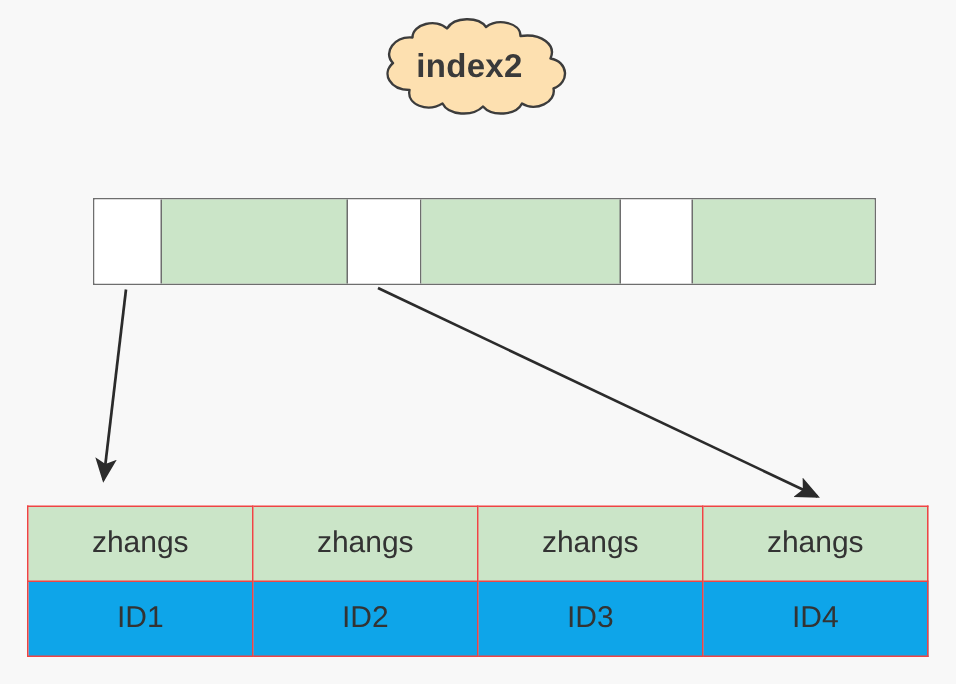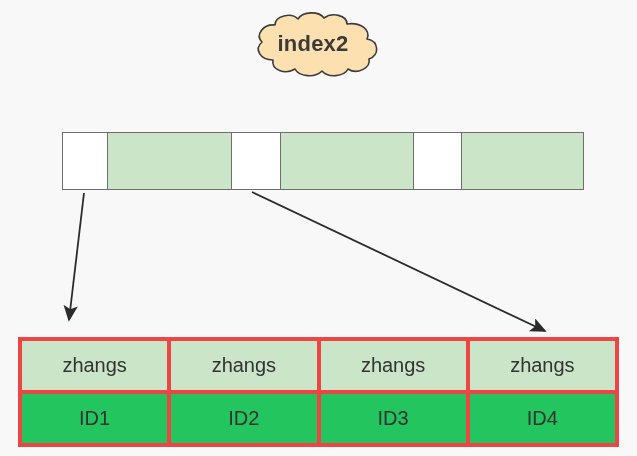--- a/index.html
+++ b/index.html
@@ -85,30 +85,30 @@
   
   .table {
     position: absolute;
     left: 18px;
     top: 337px;
     width: 601px;
     border-collapse: collapse;
     table-layout: fixed;
   }
   .table td {
-    border: 4px solid #ef4444;
+    border: 1px solid #ef4444;
     height: 49px;
     text-align: center;
     vertical-align: middle;
     font-size: 20px;
     color: #333333;
     padding: 0;
   }
   .table tr.row-name td { background: #cbe5c8; }
-  .table tr.row-id td   { background: #22c55e; }
+  .table tr.row-id td   { background: #0ea5e9; }
 </style>
 </head>
 <body>
 
 <div id="canvas">
 
   <div class="cloud-wrap">
     <svg viewBox="0 0 140 68">
       <path d="M32 15
                C32 6, 48 2, 55 9

